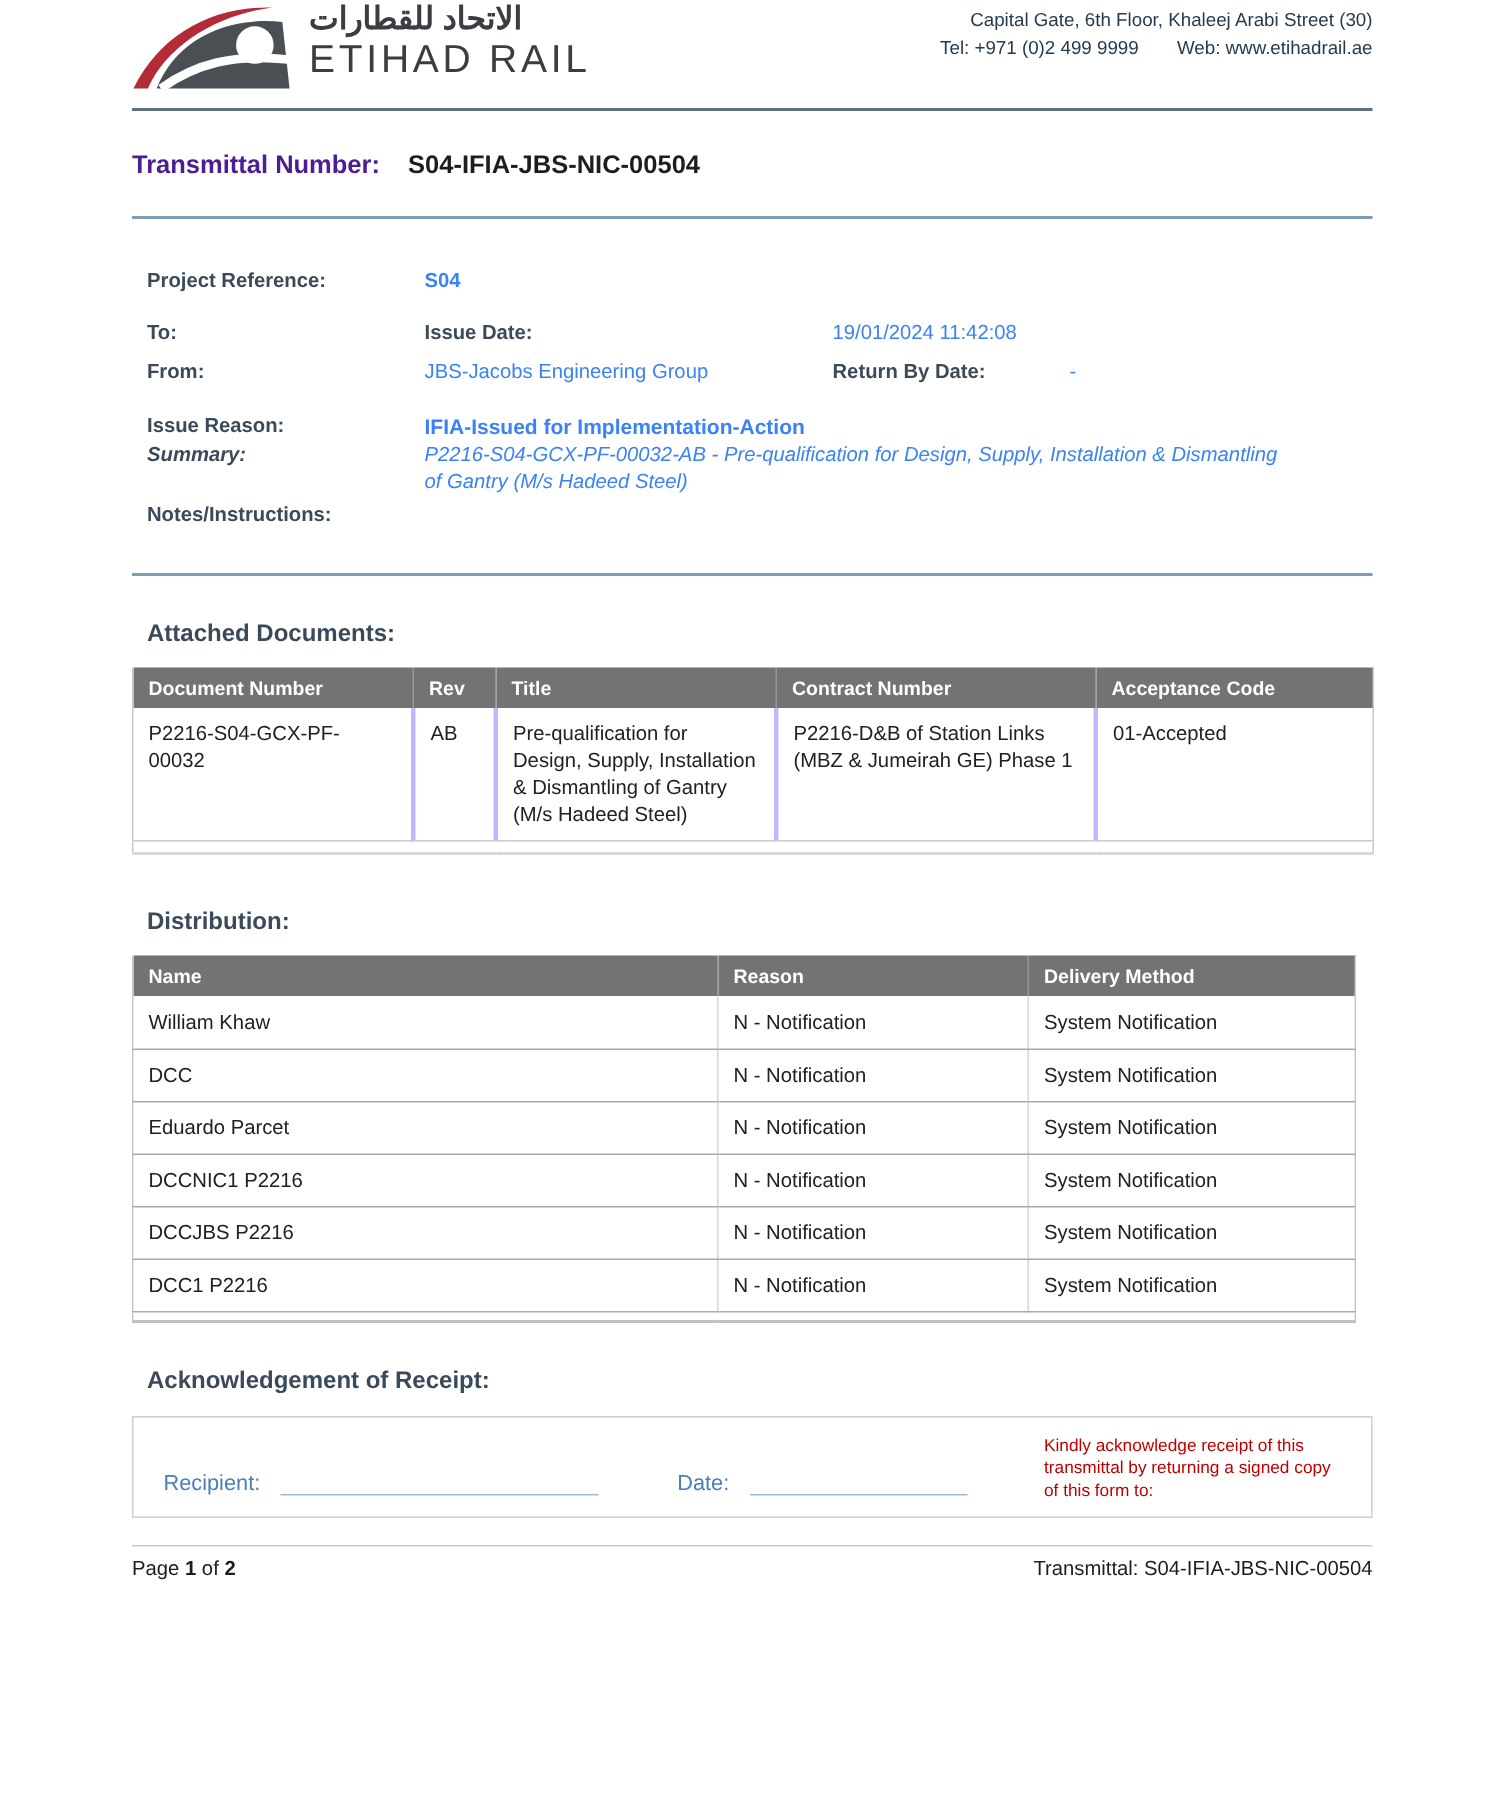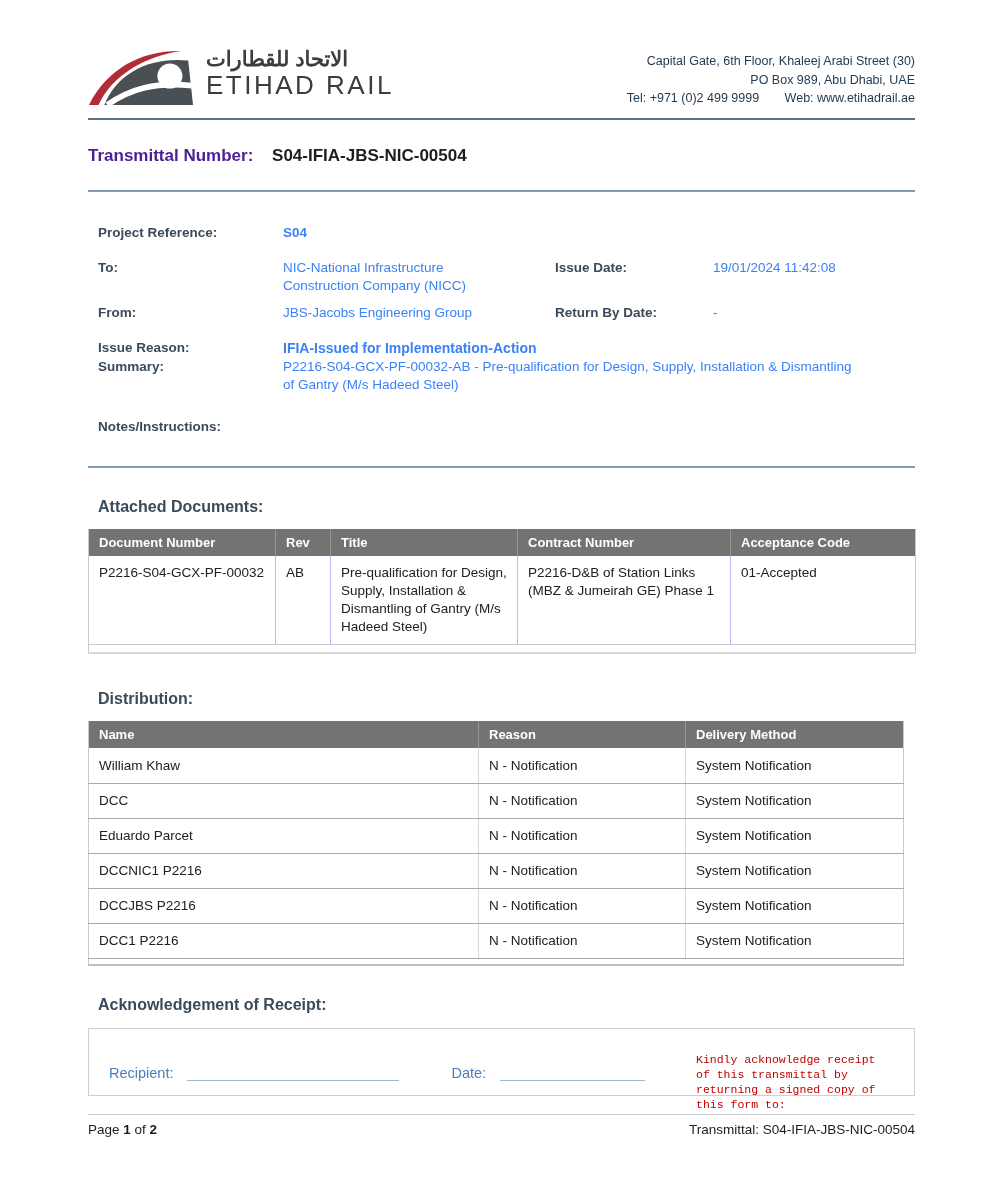--- a/index.html
+++ b/index.html
@@ -2,21 +2,21 @@
 <html><head>
 <meta charset="utf-8">
 <style>
   * { box-sizing: border-box; margin: 0; padding: 0; }
   html, body { width: 1000px; height: 1200px; background: #ffffff; }
   body { font-family: "Liberation Sans", sans-serif; color: #212121; position: relative; }
   .page { width: 1000px; height: 1200px; position: relative; overflow: hidden; }
   .content { width: 827px; margin-left: 88px; }
 
   
-  .header { display: flex; justify-content: space-between; align-items: flex-end; padding-top: 46px; }
+  .header { display: flex; justify-content: space-between; align-items: flex-start; }
   .logo-block { display: flex; align-items: flex-start; gap: 12px; }
   .logo-mark { width: 106px; height: 62px; flex: 0 0 auto; }
   .logo-text { display: flex; flex-direction: column; align-items: flex-start; }
   .logo-arabic { font-size: 21px; font-weight: bold; color: #3a3d42; direction: rtl; line-height: 1.2; letter-spacing: 0.5px; }
   .logo-latin { font-size: 26px; color: #3a3d42; letter-spacing: 2.5px; line-height: 1.15; font-weight: 500; }
   .address { text-align: right; font-size: 12.5px; line-height: 1.5; color: #253c50; padding-top: 4px; }
   .address .tel-web span { display: inline-block; }
   .address .tel-web .web { margin-left: 22px; }
   .header-rule { border: none; border-top: 2px solid #5e7180; margin-top: 10px; }
 
@@ -33,50 +33,50 @@
   .drow { display: grid; grid-template-columns: 185px 272px 158px 1fr; column-gap: 0; align-items: start; }
   .drow.wide { grid-template-columns: 185px 1fr; }
   .dlabel { color: #3b4a5a; font-weight: bold; line-height: 1.35; }
   .dvalue { color: #3b82f6; line-height: 1.35; }
   .dvalue.bold { font-weight: bold; }
   .r-project { margin-bottom: 17px; }
   .r-to { margin-bottom: 8px; }
   .r-from { margin-bottom: 17px; }
   .r-reason { }
   .r-reason .dvalue { font-size: 14px; }
-  .r-summary { margin-bottom: 24px; }
+  .r-summary { margin-bottom: 4px; font-style: italic; }
   .r-summary .dvalue { max-width: 580px; }
 
   
   .section-heading { color: #3b4a5a; font-weight: bold; font-size: 16px; padding-left: 10px; }
   .h-attached { margin-top: 30px; }
   .h-distribution { margin-top: 36px; }
   .h-ack { margin-top: 30px; }
 
   
   table { border-collapse: collapse; table-layout: fixed; }
   .doc-table { width: 827px; margin-top: 13px; border-left: 1px solid #c9c9c9; border-right: 1px solid #c9c9c9; }
   .dist-table { width: 815px; margin-top: 13px; border-left: 1px solid #c9c9c9; border-right: 1px solid #c9c9c9; }
   thead th { background: #737373; color: #ffffff; font-size: 13px; font-weight: bold; text-align: left; padding: 6px 10px; height: 27px; border-right: 1px solid rgba(255,255,255,0.25); }
   thead th:last-child { border-right: none; }
-  .doc-table tbody td { vertical-align: top; font-size: 13.5px; line-height: 1.32; padding: 8px 10px; border-right: 1px solid #c4b5fd; height: 88px; }
+  .doc-table tbody td { vertical-align: top; font-size: 13.5px; line-height: 1.32; padding: 8px 10px; border-right: 3px solid #c4b5fd; height: 88px; }
   .doc-table tbody td:last-child { border-right: none; }
   .doc-table .strip td, .dist-table .strip td { height: 9px; padding: 0; border-top: 1px solid #c9c9c9; border-bottom: 2px solid #d9d9d9; }
   .dist-table tbody td { vertical-align: middle; font-size: 13.5px; padding: 9px 10px; border-right: 1px solid #d6d6d6; border-bottom: 1px solid #a9a9a9; height: 35px; }
   .dist-table tbody td:last-child { border-right: none; }
   .dist-table tbody tr.strip td { border-bottom: 2px solid #c0c0c0; height: 7px; }
 
   
   .ack-box { margin-top: 14px; width: 827px; height: 68px; border: 1px solid #cfcfcf; position: relative; }
   .ack-fields { position: absolute; left: 20px; bottom: 14px; display: flex; align-items: flex-end; font-size: 14.5px; color: #4a7ebb; }
   .sig-line { display: inline-block; border-bottom: 1.5px solid #9fb8d0; height: 14px; }
   .line-recipient { width: 212px; margin-left: 14px; }
   .ack-date-label { margin-left: 52px; }
   .line-date { width: 145px; margin-left: 14px; }
-  .ack-note { position: absolute; top: 24px; right: 18px; width: 200px; font-size: 11.5px; line-height: 1.3; color: #c00000; font-family: Liberation Mono, monospace; }
+  .ack-note { position: absolute; top: 12px; right: 18px; width: 200px; font-size: 11.5px; line-height: 1.3; color: #c00000; }
 
   
   .footer { margin-top: 18px; border-top: 1px solid #c8c8c8; padding-top: 7px; display: flex; justify-content: space-between; font-size: 13.5px; color: #1d1d1d; }
   .footer b { font-weight: bold; }
 </style>
 </head>
 <body>
 
 <div class="page">
   <div class="content">
@@ -89,21 +89,20 @@
           <path d="M 20 60 C 44 43, 70 36, 108 40" stroke="#ffffff" stroke-width="6" fill="none"></path>
           <circle cx="85" cy="30" r="13" fill="#ffffff"></circle>
         </svg>
         <div class="logo-text">
           <div class="logo-arabic">الاتحاد للقطارات</div>
           <div class="logo-latin">ETIHAD RAIL</div>
         </div>
       </div>
       <div class="address">
         <div>Capital Gate, 6th Floor, Khaleej Arabi Street (30)</div>
-        <div>PO Box 989, Abu Dhabi, UAE</div>
         <div class="tel-web">
           <span class="tel">Tel: +971 (0)2 499 9999</span>
           <span class="web">Web: www.etihadrail.ae</span>
         </div>
       </div>
     </div>
     <hr class="header-rule">
 
     <div class="transmittal-row">
       <span class="transmittal-label">Transmittal Number:</span>
@@ -111,21 +110,20 @@
     </div>
     <hr class="blue-rule rule-1">
 
     <div class="details">
       <div class="drow wide r-project">
         <div class="dlabel">Project Reference:</div>
         <div class="dvalue bold">S04</div>
       </div>
       <div class="drow r-to">
         <div class="dlabel">To:</div>
-        <div class="dvalue" style="max-width:235px;">NIC-National Infrastructure Construction Company (NICC)</div>
         <div class="dlabel">Issue Date:</div>
         <div class="dvalue">19/01/2024 11:42:08</div>
       </div>
       <div class="drow r-from">
         <div class="dlabel">From:</div>
         <div class="dvalue">JBS-Jacobs Engineering Group</div>
         <div class="dlabel">Return By Date:</div>
         <div class="dvalue">-</div>
       </div>
       <div class="drow wide r-reason">

